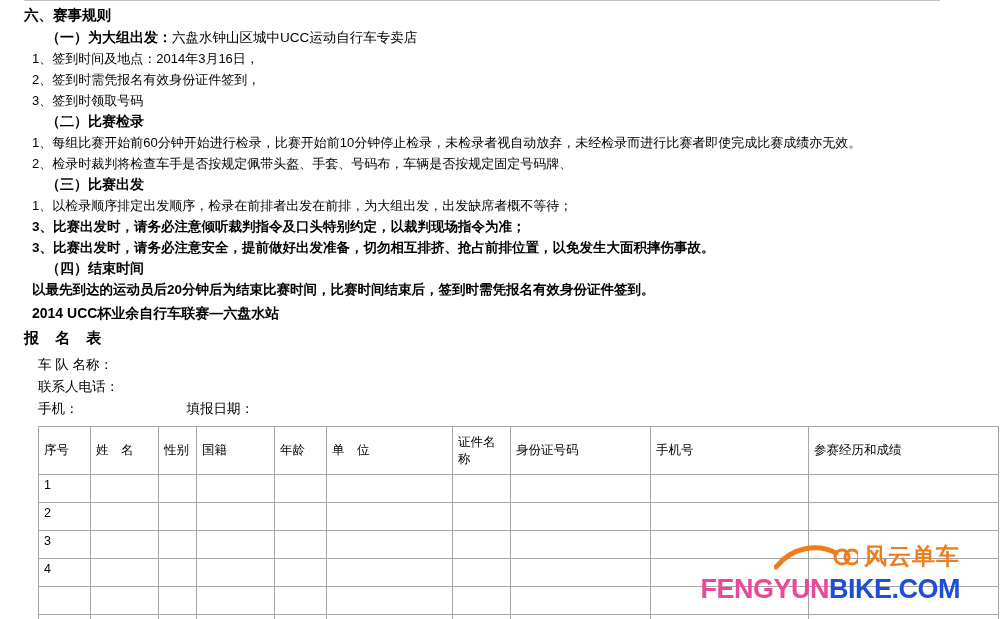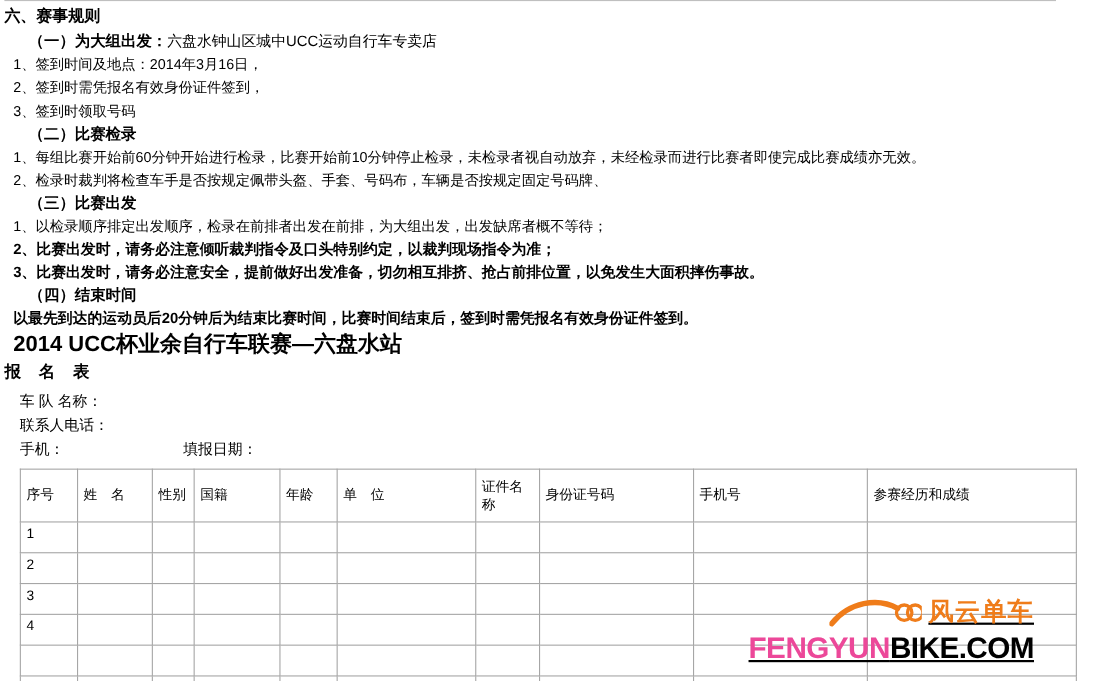--- a/index.html
+++ b/index.html
@@ -13,21 +13,21 @@
     position: relative;
     font-family: "Liberation Sans", sans-serif;
     color: #000000;
     overflow: hidden;
   }
   .page {
     position: relative;
     width: 964px;
     height: 619px;
     box-sizing: border-box;
-    padding: 0 4px;
+    padding: 0 24px;
   }
   .section-title {
     font-size: 14.5px;
     font-weight: bold;
     margin: 4px 0 2px 0;
     line-height: 20px;
   }
   .hr-top {
     border: none;
     border-top: 1px solid #bfbfbf;
@@ -47,21 +47,21 @@
   .line {
     font-size: 13px;
     line-height: 21px;
     margin: 0 0 0 8px;
   }
   .line.bold {
     font-weight: bold;
     font-size: 13.5px;
   }
   .league-title {
-    font-size: 20px;
+    font-size: 14px;
     font-weight: bold;
     line-height: 22px;
     margin: 2px 0 0 8px;
     letter-spacing: 0px;
   }
   .form-title {
     text-align: left;
     font-weight: bold;
     font-size: 15px;
     letter-spacing: 6px;
@@ -105,26 +105,25 @@
   .col-3 { width: 78px; }
   .col-4 { width: 52px; }
   .col-5 { width: 126px; margin-top: 39px; }
   .col-6 { width: 58px; }
   .col-7 { width: 140px; }
   .col-8 { width: 158px; }
   .col-9 { width: 190px; }
 
   .watermark {
     position: absolute;
-    right: 24px;
+    right: 4px;
     bottom: 6px;
     width: 300px;
     height: 74px;
     pointer-events: none;
-    text-decoration: underline;
   }
   .wm-top {
     display: flex;
     align-items: center;
     justify-content: flex-end;
     height: 34px;
   }
   .wm-swoosh {
     width: 84px;
     height: 30px;
@@ -139,21 +138,21 @@
   }
   .wm-bottom {
     text-align: right;
     font-size: 27px;
     font-weight: bold;
     letter-spacing: -0.5px;
     line-height: 32px;
     font-family: "Liberation Sans", sans-serif;
   }
   .wm-b1 { color: #ec4899; }
-  .wm-b2 { color: #000000; }
+  .wm-b2 { color: #1d4ed8; }
 </style>
 </head>
 <body>
 
 <div class="page">
 
   <hr class="hr-top">
 
   <div class="section-title">六、赛事规则</div>
 
@@ -163,21 +162,21 @@
   <div class="line">1、签到时间及地点：2014年3月16日，</div>
   <div class="line">2、签到时需凭报名有效身份证件签到，</div>
   <div class="line">3、签到时领取号码</div>
 
   <div class="sub-title">（二）比赛检录</div>
   <div class="line">1、每组比赛开始前60分钟开始进行检录，比赛开始前10分钟停止检录，未检录者视自动放弃，未经检录而进行比赛者即使完成比赛成绩亦无效。</div>
   <div class="line">2、检录时裁判将检查车手是否按规定佩带头盔、手套、号码布，车辆是否按规定固定号码牌、</div>
 
   <div class="sub-title">（三）比赛出发</div>
   <div class="line">1、以检录顺序排定出发顺序，检录在前排者出发在前排，为大组出发，出发缺席者概不等待；</div>
-  <div class="line bold">2、比赛出发时，请务必注意倾听裁判指令及口头特别约定，以裁判现场指令为准；</div>
+  <div class="line bold">3、比赛出发时，请务必注意倾听裁判指令及口头特别约定，以裁判现场指令为准；</div>
   <div class="line bold">3、比赛出发时，请务必注意安全，提前做好出发准备，切勿相互排挤、抢占前排位置，以免发生大面积摔伤事故。</div>
 
   <div class="sub-title">（四）结束时间</div>
   <div class="line bold">以最先到达的运动员后20分钟后为结束比赛时间，比赛时间结束后，签到时需凭报名有效身份证件签到。</div>
 
   <div class="league-title">2014 UCC杯业余自行车联赛—六盘水站</div>
 
   <div class="form-title">报 名 表</div>
 
   <div class="field-row">

